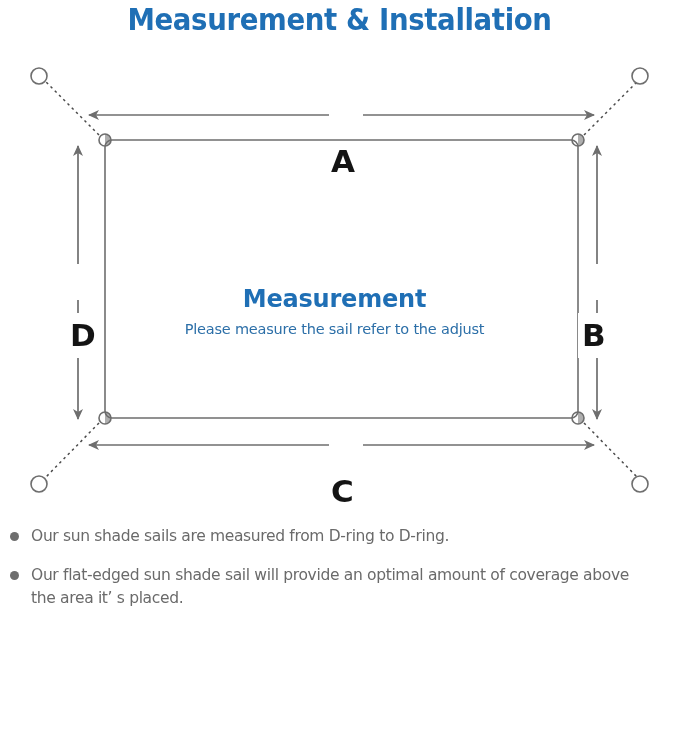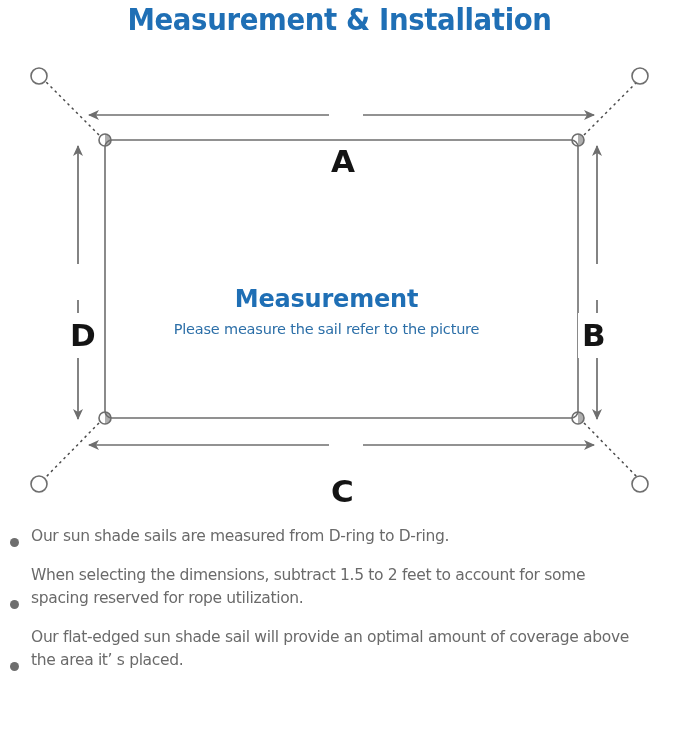--- a/index.html
+++ b/index.html
@@ -57,20 +57,21 @@
   #label-c { left: 322px; top: 428px; }
   #label-b { left: 578px; top: 265px; padding: 7px 4px; }
   #label-d { left: 66px; top: 265px; padding: 7px 4px; }
 
   #center-block {
     position: absolute;
     left: 0;
     top: 236px;
     width: 653px;
     text-align: center;
+    padding-left: 8px;
   }
   #center-title {
     font-family: "DejaVu Sans", sans-serif;
     font-weight: bold;
     font-size: 24px;
     color: #1F6FB5;
     line-height: 30px;
     letter-spacing: -0.2px;
   }
   #center-subtitle {
@@ -83,21 +84,21 @@
   }
 
   #notes {
     position: absolute;
     left: 0;
     top: 524px;
     width: 679px;
   }
   .note-item {
     display: flex;
-    align-items: flex-end;
+    align-items: flex-start;
     padding: 0 14px 0 10px;
     margin-bottom: 16px;
   }
   .note-bullet {
     flex: 0 0 auto;
     width: 9px;
     height: 9px;
     border-radius: 50%;
     background: #6E6E6E;
     margin-top: 8px;
@@ -168,30 +169,26 @@
     <line x1="597" y1="252" x2="597" y2="371" stroke="#6E6E6E" stroke-width="1.7" marker-end="url(#arrowEnd)"></line>
   </svg>
 
   <div class="dim-label" id="label-a">A</div>
   <div class="dim-label" id="label-b">B</div>
   <div class="dim-label" id="label-c">C</div>
   <div class="dim-label" id="label-d">D</div>
 
   <div id="center-block">
     <div id="center-title">Measurement</div>
-    <div id="center-subtitle">Please measure the sail refer to the picture</div>
+    <div id="center-subtitle">Please measure the sail refer to the adjust</div>
   </div>
 </div>
 
 <div id="notes">
   <div class="note-item">
     <span class="note-bullet"></span>
     <span class="note-text">Our sun shade sails are measured from D-ring to D-ring.</span>
   </div>
   <div class="note-item">
     <span class="note-bullet"></span>
-    <span class="note-text">When selecting the dimensions, subtract 1.5 to 2 feet to account for some spacing reserved for rope utilization.</span>
-  </div>
-  <div class="note-item">
-    <span class="note-bullet"></span>
     <span class="note-text">Our flat-edged sun shade sail will provide an optimal amount of coverage above the area it’ s placed.</span>
   </div>
 </div>
 
 </body></html>

